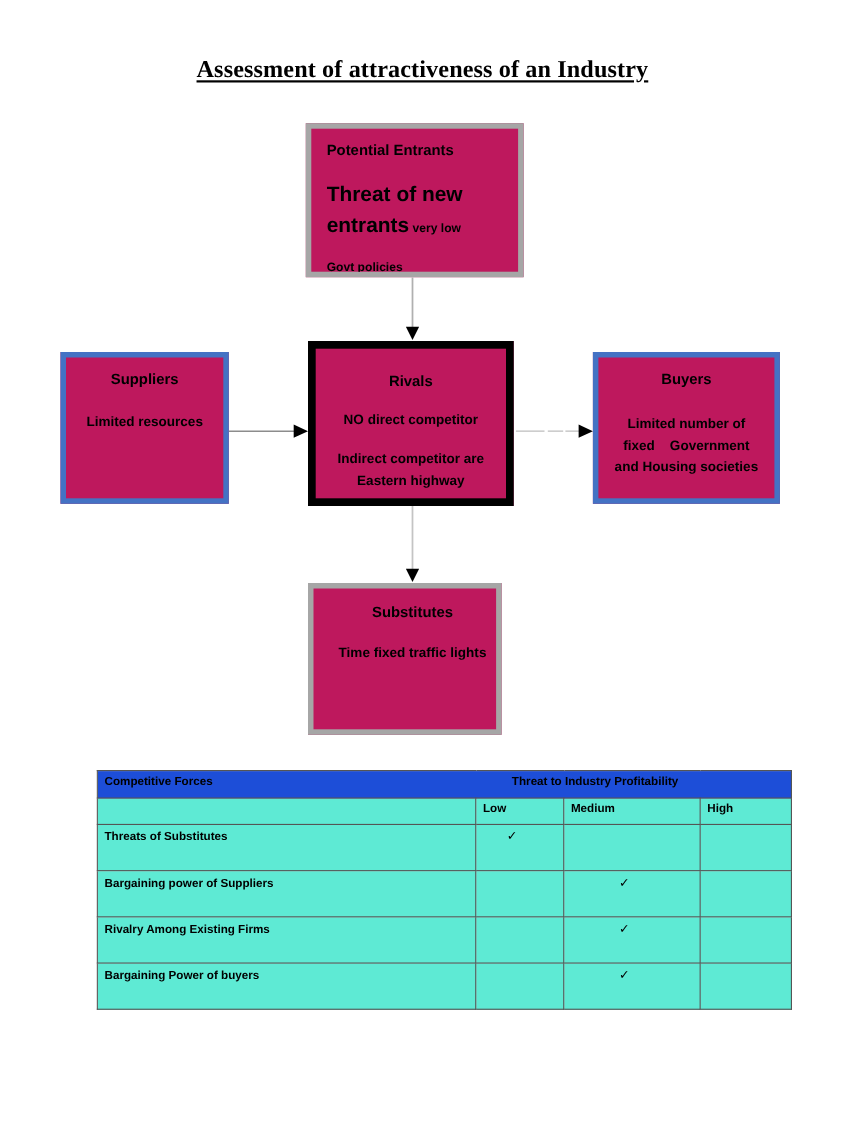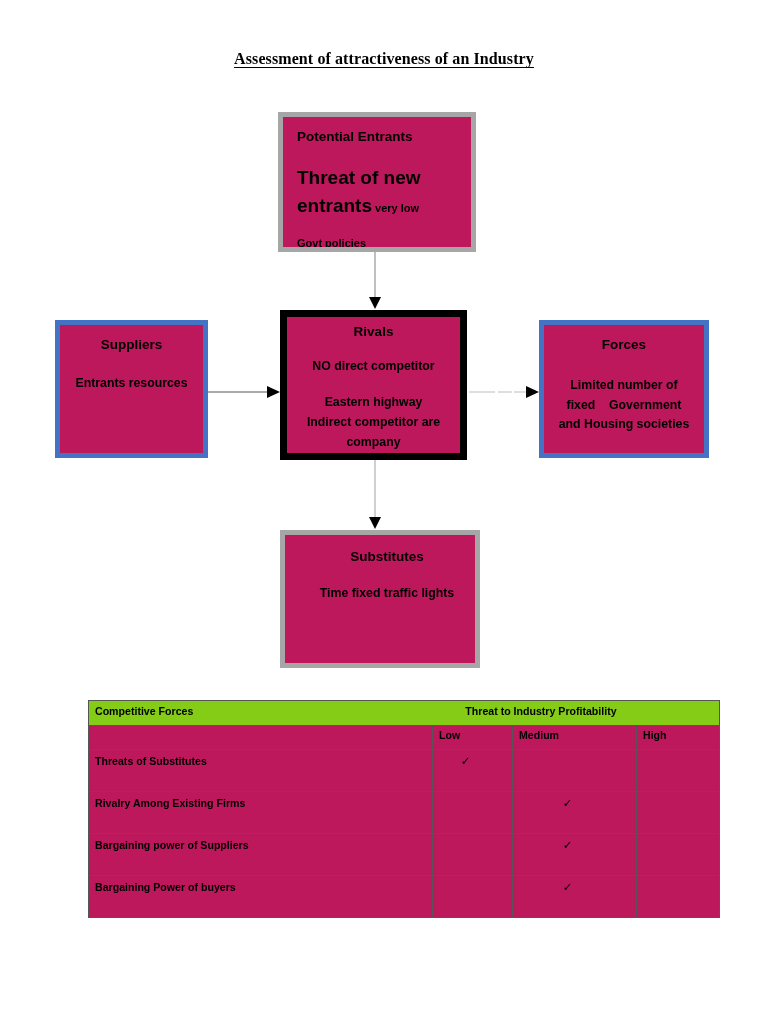--- a/index.html
+++ b/index.html
@@ -17,21 +17,21 @@
   }
 
   
   #page-title {
     position: absolute;
     left: 0;
     top: 50px;
     width: 768px;
     text-align: center;
     font-family: "Liberation Serif", serif;
-    font-size: 16px;
+    font-size: 22px;
     font-weight: bold;
     letter-spacing: 0.1px;
   }
   #page-title span.underline-text {
     text-decoration: underline;
     text-underline-offset: 3px;
   }
 
   
   .force-box {
@@ -86,21 +86,21 @@
   #box-suppliers .box-heading { margin-bottom: 24px; }
   #box-suppliers .row-a { margin-bottom: 22px; }
   #box-suppliers .row-b { line-height: 1.55; }
 
   
   #box-rivals {
     left: 280px;
     top: 310px;
     width: 187px;
     height: 150px;
-    padding: 7px 6px 0 6px;
+    padding: 22px 6px 0 6px;
   }
   #box-rivals .box-heading { margin-bottom: 20px; }
   #box-rivals .row-a { margin-bottom: 20px; }
   #box-rivals .row-b { line-height: 1.62; }
 
   
   #box-buyers {
     left: 539px;
     top: 320px;
     width: 170px;
@@ -108,21 +108,21 @@
     padding: 12px 5px 0 5px;
   }
   #box-buyers .box-heading { margin-bottom: 24px; }
   #box-buyers .row-b { line-height: 1.6; }
   .gap-wide { white-space: pre; }
 
   
   #box-substitutes {
     left: 280px;
     top: 530px;
-    width: 200px;
+    width: 176px;
     height: 138px;
     padding: 14px 6px 0 20px;
   }
   #box-substitutes .box-heading { margin-bottom: 22px; }
 
   
   .connector {
     position: absolute;
   }
   #arrow-entrants-to-rivals { left: 366px; top: 252px; }
@@ -140,24 +140,24 @@
     table-layout: fixed;
     font-family: "Liberation Sans", sans-serif;
   }
   #assessment-table td {
     border: 1px solid #555555;
     font-size: 10.6px;
     font-weight: bold;
     color: #000000;
     vertical-align: top;
     padding: 5px 0 0 6px;
-    background: #be185d;
+    background: #5eead4;
   }
   #assessment-table tr.header-band td {
-    background: #84cc16;
+    background: #1d4ed8;
     height: 20px;
     padding-top: 4px;
   }
   #assessment-table tr.subhead td {
     height: 20px;
     padding-top: 3px;
   }
   #assessment-table tr.data-row td {
     height: 36px;
   }
@@ -188,35 +188,35 @@
   <div class="box-heading left-text">Potential Entrants</div>
   <div class="box-line big left-text row-threat">Threat of new</div>
   <div class="left-text row-entrants">
     <span class="box-line big">entrants</span><span class="box-line small"> very low</span>
   </div>
   <div class="box-line small left-text">Govt policies</div>
 </div>
 
 <div class="force-box box-blue" id="box-suppliers">
   <div class="box-heading center-text">Suppliers</div>
-  <div class="box-line center-text row-a">Entrants resources</div>
+  <div class="box-line center-text row-a">Limited resources</div>
 </div>
 
 <div class="force-box box-black" id="box-rivals">
   <div class="box-heading center-text">Rivals</div>
   <div class="box-line center-text row-a">NO direct competitor</div>
   <div class="row-b">
+    <div class="box-line center-text">Indirect competitor are</div>
     <div class="box-line center-text">Eastern highway</div>
-    <div class="box-line center-text">Indirect competitor are</div>
     <div class="box-line center-text">company</div>
   </div>
 </div>
 
 <div class="force-box box-blue" id="box-buyers">
-  <div class="box-heading center-text">Forces</div>
+  <div class="box-heading center-text">Buyers</div>
   <div class="row-b">
     <div class="box-line center-text">Limited number of</div>
     <div class="box-line center-text gap-wide">fixed    Government</div>
     <div class="box-line center-text">and Housing societies</div>
   </div>
 </div>
 
 <div class="force-box box-gray" id="box-substitutes">
   <div class="box-heading center-text">Substitutes</div>
   <div class="box-line center-text">Time fixed traffic lights</div>
@@ -261,27 +261,27 @@
       <td>Medium</td>
       <td>High</td>
     </tr>
   <tr class="data-row">
         <td>Threats of Substitutes</td>
         <td class="cell-center"><span class="check">✓</span></td>
         <td class="cell-center"></td>
         <td class="cell-center"></td>
       </tr>
       <tr class="data-row">
+        <td>Bargaining power of Suppliers</td>
+        <td class="cell-center"></td>
+        <td class="cell-center"><span class="check">✓</span></td>
+        <td class="cell-center"></td>
+      </tr>
+      <tr class="data-row">
         <td>Rivalry Among Existing Firms</td>
-        <td class="cell-center"></td>
-        <td class="cell-center"><span class="check">✓</span></td>
-        <td class="cell-center"></td>
-      </tr>
-      <tr class="data-row">
-        <td>Bargaining power of Suppliers</td>
         <td class="cell-center"></td>
         <td class="cell-center"><span class="check">✓</span></td>
         <td class="cell-center"></td>
       </tr>
       <tr class="data-row">
         <td>Bargaining Power of buyers</td>
         <td class="cell-center"></td>
         <td class="cell-center"><span class="check">✓</span></td>
         <td class="cell-center"></td>
       </tr>

